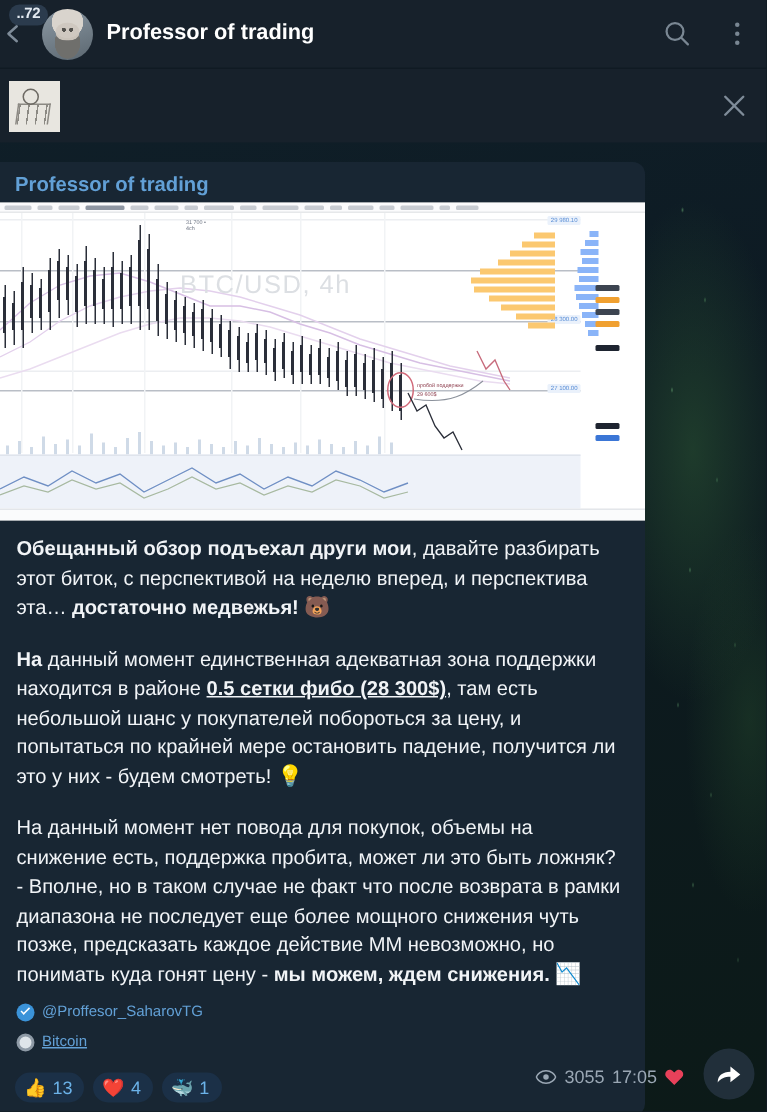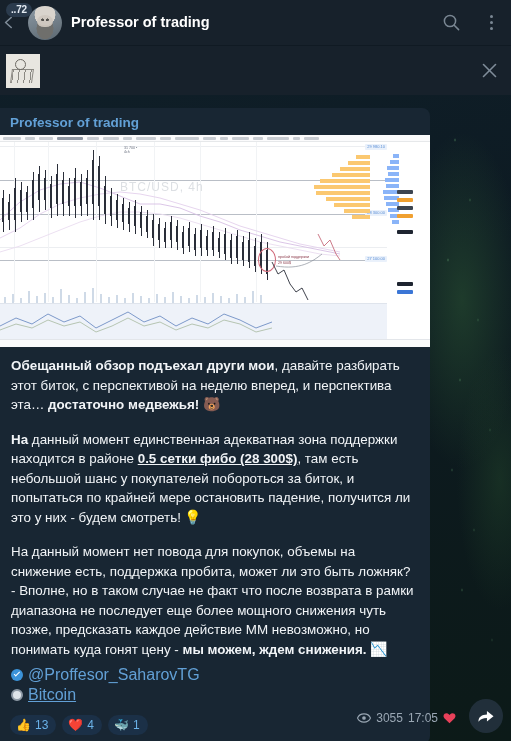--- a/index.html
+++ b/index.html
@@ -134,21 +134,21 @@
   }
   #chart-toolbar span { display:block; height:3px; background:#c8ccd2; border-radius:1px; }
   #chart-plot { position:absolute; top:7px; left:0; width:387px; height:160px; }
   .gridline { position:absolute; left:0; width:387px; height:1px; background:#eceef1; }
   .hline-strong { position:absolute; left:0; width:387px; height:1px; background:#b9bec6; }
   .vgrid { position:absolute; top:0; height:160px; width:1px; background:#f1f3f5; }
   .candle { position:absolute; width:2px; background:#2a2e39; }
   .wick { position:absolute; width:1px; background:#2a2e39; }
   #chart-watermark {
     position:absolute; left:120px; top:38px; color:#dcdfe3;
-    font-size:12px; letter-spacing:1px; font-family:"Liberation Sans",sans-serif;
+    font-size:17px; letter-spacing:1px; font-family:"Liberation Sans",sans-serif;
   }
   .price-tag {
     position:absolute; right:0; font-size:4px; color:#5b8fd6;
     background:#eaf1fb; padding:0 2px; border-radius:1px; line-height:6px;
   }
   .note-box {
     position:absolute; border:1px solid #9aa0a8; background:#ffffff;
     font-size:4px; color:#333; padding:2px;
   }
   .red-circle {
@@ -176,21 +176,21 @@
     color: #f1f4f7; font-size: 13.4px; line-height: 19.5px;
     margin: 0 0 15px 0; word-wrap: break-word;
   }
   #msg-text p:last-child { margin-bottom: 2px; }
   #msg-text b { font-weight: bold; }
   .ul-bold { font-weight: bold; text-decoration: underline; }
   .emoji { font-size: 14px; }
 
   #msg-links { padding: 2px 12px 0 11px; }
   .link-row { display:flex; align-items:center; gap:5px; line-height: 20px; }
-  .link-row a { color:#62a0d6; font-size:16px; text-decoration:none; }
+  .link-row a { color:#62a0d6; font-size:10px; text-decoration:none; }
   .link-row a.und { text-decoration: underline; }
   .badge-check {
     width:12px; height:12px; border-radius:50%; background:#3b93d9;
     display:inline-block; position:relative; flex:0 0 auto;
   }
   .badge-check::after{
     content:""; position:absolute; left:3px; top:3.4px; width:4.5px; height:2.2px;
     border-left:1.4px solid #fff; border-bottom:1.4px solid #fff;
     transform: rotate(-45deg);
   }
@@ -508,21 +508,21 @@
       <div id="chart-bottom"></div>
     </div>
 
     <div id="msg-text">
 
       <p>
         <b>Обещанный обзор подъехал други мои</b><span>, давайте разбирать этот биток, с перспективой на неделю вперед, и перспектива эта…</span><b> достаточно медвежья!</b> <span class="emoji">🐻</span>
       </p>
 
       <p>
-        <b>На</b><span> данный момент единственная адекватная зона поддержки находится в районе </span><span class="ul-bold">0.5 сетки фибо (28 300$)</span><span>, там есть небольшой шанс у покупателей побороться за биток, и попытаться по крайней мере остановить падение, получится ли это у них - будем смотреть!</span> <span class="emoji">💡</span>
+        <b>На</b><span> данный момент единственная адекватная зона поддержки находится в районе </span><span class="ul-bold">0.5 сетки фибо (28 300$)</span><span>, там есть небольшой шанс у покупателей побороться за цену, и попытаться по крайней мере остановить падение, получится ли это у них - будем смотреть!</span> <span class="emoji">💡</span>
       </p>
 
       <p>
         <span>На данный момент нет повода для покупок, объемы на снижение есть, поддержка пробита, может ли это быть ложняк? - Вполне, но в таком случае не факт что после возврата в рамки диапазона не последует еще более мощного снижения чуть позже, предсказать каждое действие ММ невозможно, но понимать куда гонят цену - </span><b>мы можем, ждем снижения.</b> <span class="emoji">📉</span>
       </p>
     </div>
 
     <div id="msg-links">
       <div class="link-row">
         <span class="badge-check"></span>

